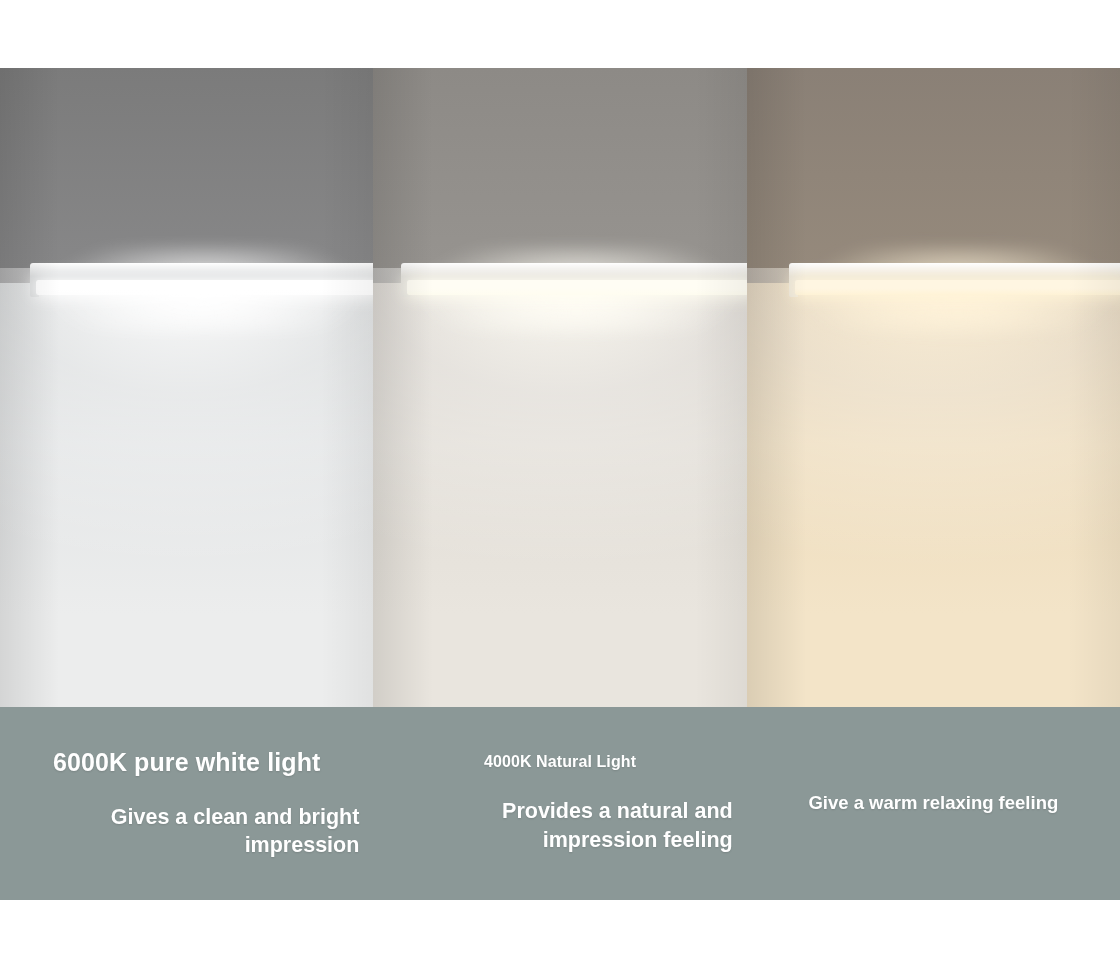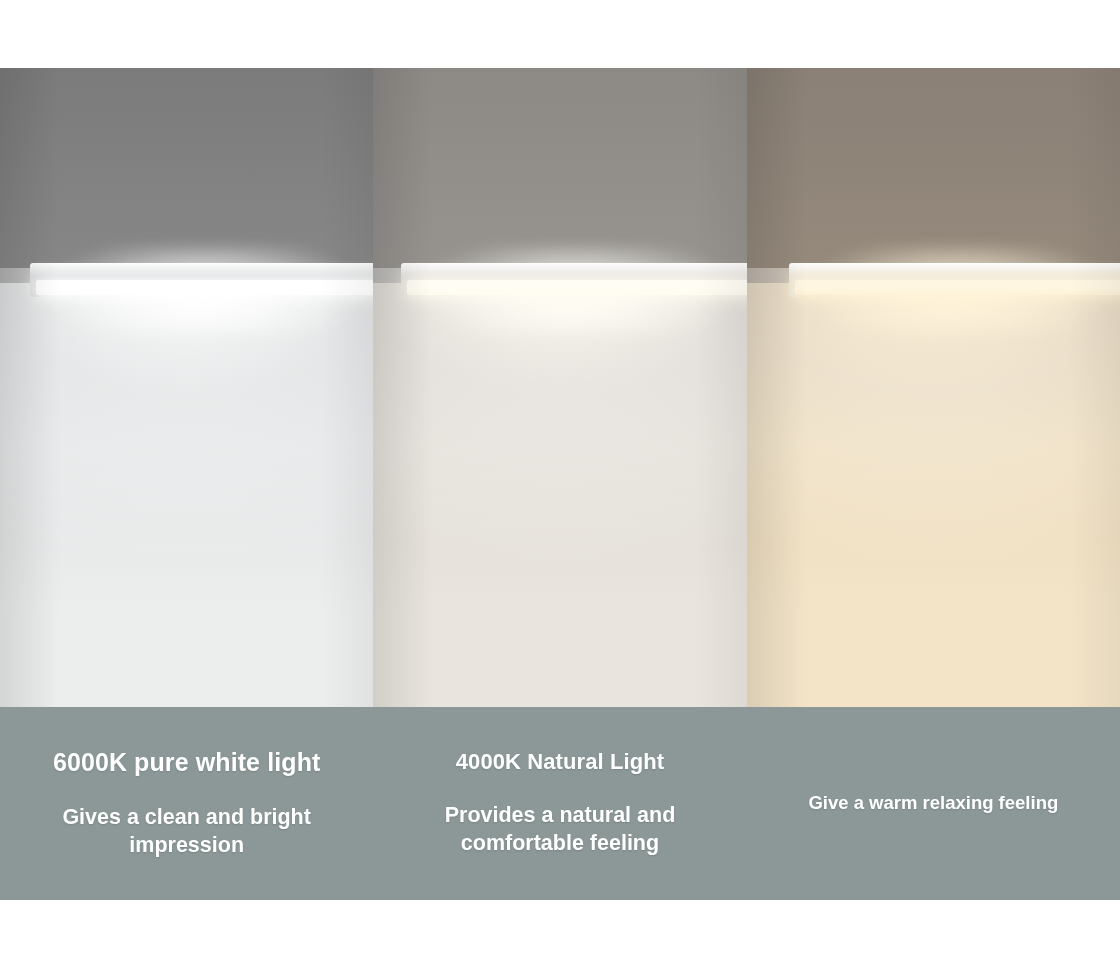--- a/index.html
+++ b/index.html
@@ -134,22 +134,22 @@
     text-shadow: 0 1px 2px rgba(0,0,0,.13);
   }
   .caption-sub {
     font-weight: bold;
     line-height: 1.32;
     margin: 0;
     text-shadow: 0 1px 2px rgba(0,0,0,.13);
   }
 
   .t-lg { font-size: 25px; }
-  .t-md { font-size: 22px; }
-  .s-lg { font-size: 21.5px; }
+  .t-md { font-size: 16px; }
+  .s-lg { font-size: 21.5px; text-align: right; }
   .s-md { font-size: 18.5px; }
 </style>
 </head>
 <body>
 
 <div class="board">
   <div class="panels">
 
     <div class="panel">
       <div class="scene">
@@ -178,21 +178,21 @@
         <div class="fixture" id="fx1" style="left:28px;">
           <div class="fixture-halo" id="fh1" style="background: radial-gradient(60% 100% at 50% 55%, rgb(255, 253, 245) 0%, rgba(255, 255, 255, 0) 72%);"></div>
           <div class="fixture-body" id="fb1" style="background: linear-gradient(rgb(255, 255, 255) 0%, rgb(226, 224, 220) 70%, rgb(226, 224, 220) 100%);"></div>
           <div class="fixture-endcap" id="fe1" style="background: rgb(226, 224, 220);"></div>
           <div class="fixture-lens" id="fl1" style="background: linear-gradient(rgb(255, 253, 244) 0%, rgb(255, 253, 244) 55%, rgba(255, 253, 240, 0.95) 100%); box-shadow: rgba(255, 253, 240, 0.95) 0px 0px 16px 3px;"></div>
         </div>
         <div class="vignette" id="vg1" style="background: linear-gradient(90deg, rgba(0, 0, 0, 0.1) 0%, rgba(0, 0, 0, 0) 16%, rgba(0, 0, 0, 0) 86%, rgba(0, 0, 0, 0.05) 100%);"></div>
       </div>
       <div class="caption">
         <div class="caption-title t-md">4000K Natural Light</div>
-        <div class="caption-sub s-lg">Provides a natural and comfortable feeling</div>
+        <div class="caption-sub s-lg">Provides a natural and impression feeling</div>
       </div>
     </div>
 
     <div class="panel">
       <div class="scene">
         <div class="wall-upper" id="wu2" style="background: linear-gradient(rgb(138, 128, 118) 0%, rgb(150, 138, 124) 100%);"></div>
         <div class="wall-lower" id="wl2" style="background: linear-gradient(rgb(216, 196, 164) 0%, rgb(238, 221, 190) 38%, rgb(243, 228, 200) 78%, rgb(243, 228, 200) 100%);"></div>
         <div class="pool" id="pl2" style="background: radial-gradient(120% 100% at 50% 0%, rgb(255, 243, 218) 0%, rgba(255, 255, 255, 0.35) 42%, rgba(255, 255, 255, 0) 100%);"></div>
         <div class="fixture" id="fx2" style="left:42px;">
           <div class="fixture-halo" id="fh2" style="background: radial-gradient(60% 100% at 50% 55%, rgb(255, 243, 218) 0%, rgba(255, 255, 255, 0) 72%);"></div>

